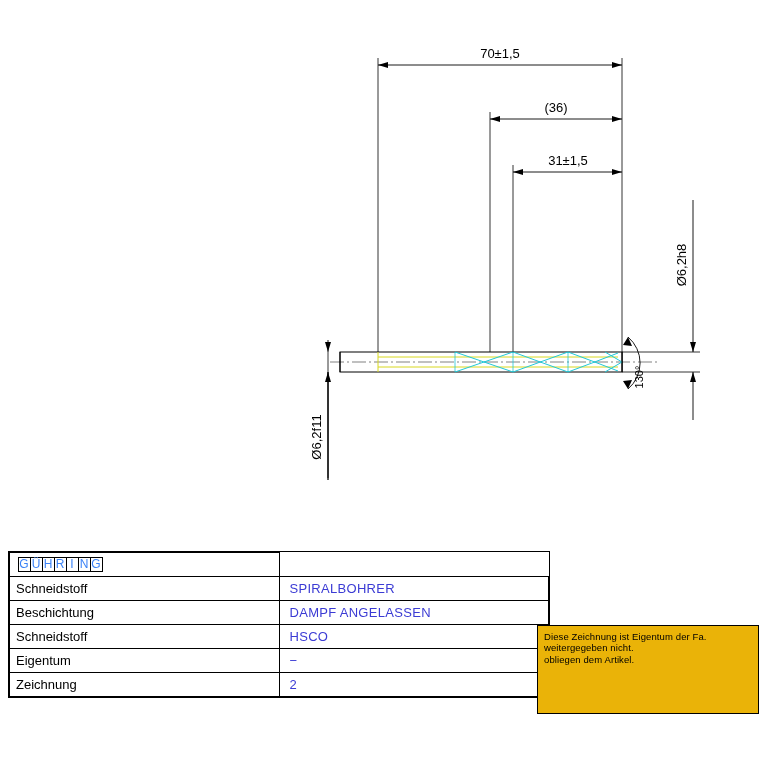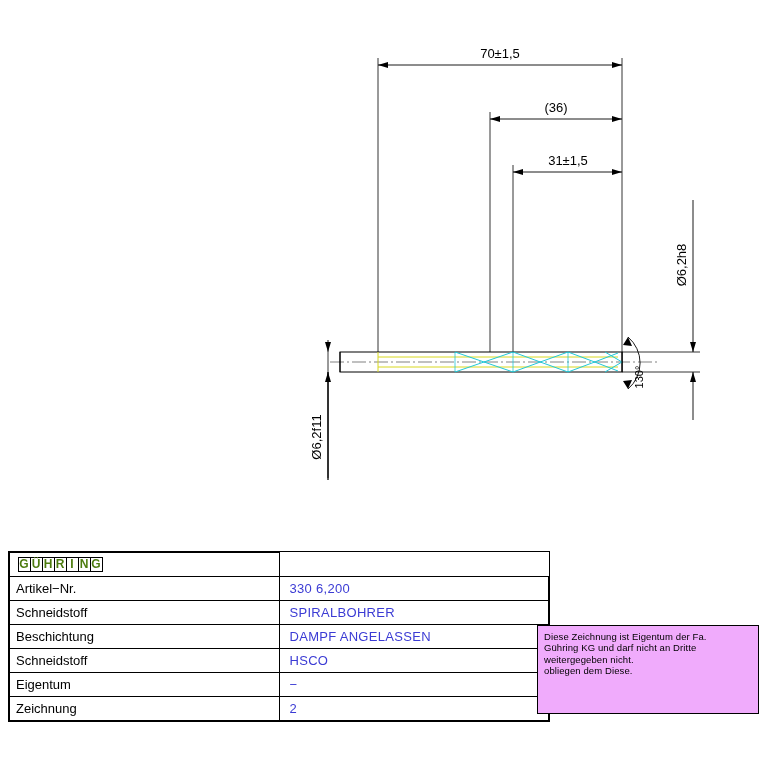--- a/index.html
+++ b/index.html
@@ -78,44 +78,44 @@
     border-left: none;
     border-top: none;
     border-right: none;
     border-bottom: none;
     background: #ffffff;
   }
   .logo {
     display: inline-block;
     font-family: "Liberation Sans", sans-serif;
     font-size: 13px;
-    font-weight: bold;
+    font-weight: normal;
     letter-spacing: 1px;
-    color: #4d7c0f;
+    color: #3b82f6;
     padding: 0 2px;
     line-height: 14px;
   }
   .logo span {
     display: inline-block;
     border: 1px solid #000000;
     width: 11px;
     text-align: center;
     margin-right: -1px;
     font-size: 12px;
     line-height: 13px;
   }
   
   #notesbox {
     position: absolute;
     left: 537px;
     top: 625px;
     width: 222px;
     height: 89px;
     border: 1px solid #000000;
-    background: #f0abfc;
+    background: #eab308;
     padding: 5px 6px 0 6px;
     box-sizing: border-box;
   }
   #notesbox p {
     margin: 0;
     font-family: "Liberation Sans", sans-serif;
     font-size: 9.5px;
     line-height: 11.4px;
     color: #000000;
     letter-spacing: 0.1px;
@@ -226,24 +226,20 @@
       <tbody>
           <tr>
         <td class="logocell" colspan="1">
           <span class="logo">
             <span>G</span><span>Ü</span><span>H</span><span>R</span><span>I</span><span>N</span><span>G</span>
           </span>
         </td>
         <td class="blankcell"></td>
       </tr>
       <tr>
-        <td class="label">Artikel−Nr.</td>
-        <td class="value">330  6,200</td>
-      </tr>
-      <tr>
         <td class="label">Schneidstoff</td>
         <td class="value">SPIRALBOHRER</td>
       </tr>
       <tr>
         <td class="label">Beschichtung</td>
         <td class="value">DAMPF  ANGELASSEN</td>
       </tr>
       <tr>
         <td class="label">Schneidstoff</td>
         <td class="value">HSCO</td>
@@ -255,18 +251,17 @@
       <tr>
         <td class="label">Zeichnung</td>
         <td class="value">2</td>
       </tr>
     </tbody>
       </table>
   </div>
 
   <div id="notesbox">
     <p>Diese Zeichnung ist Eigentum der Fa.</p>
-    <p>Gühring KG und darf nicht an Dritte</p>
     <p>weitergegeben nicht.</p>
-    <p>obliegen dem Diese.</p>
+    <p>obliegen dem Artikel.</p>
   </div>
 
 </div>
 
 </body></html>

